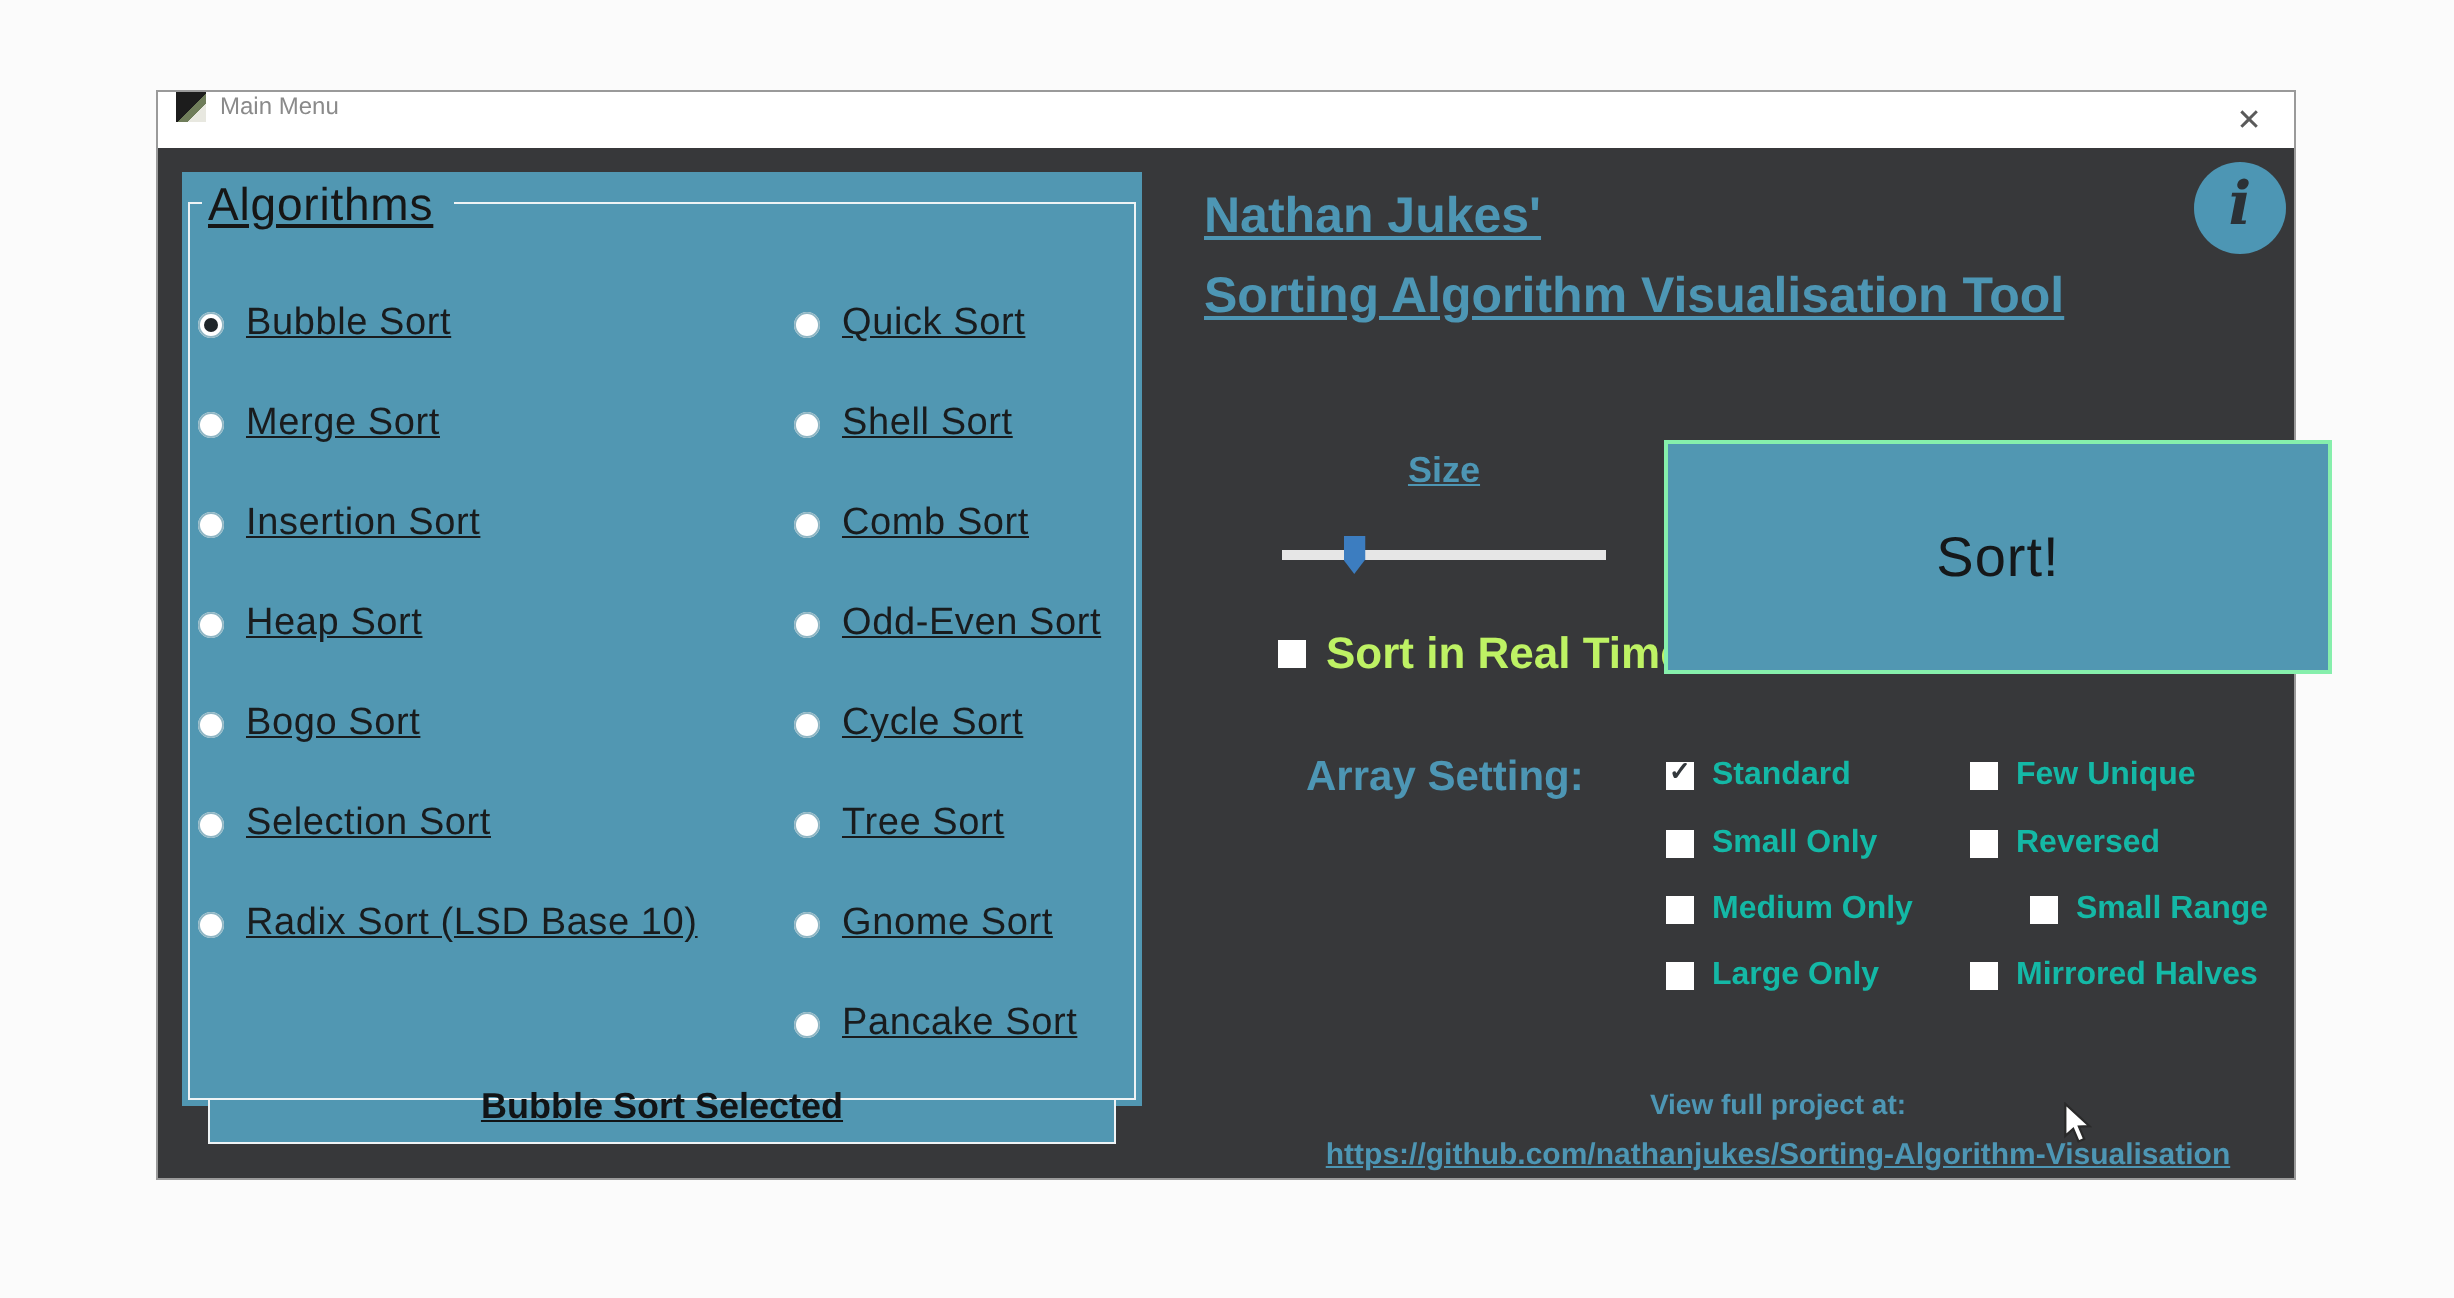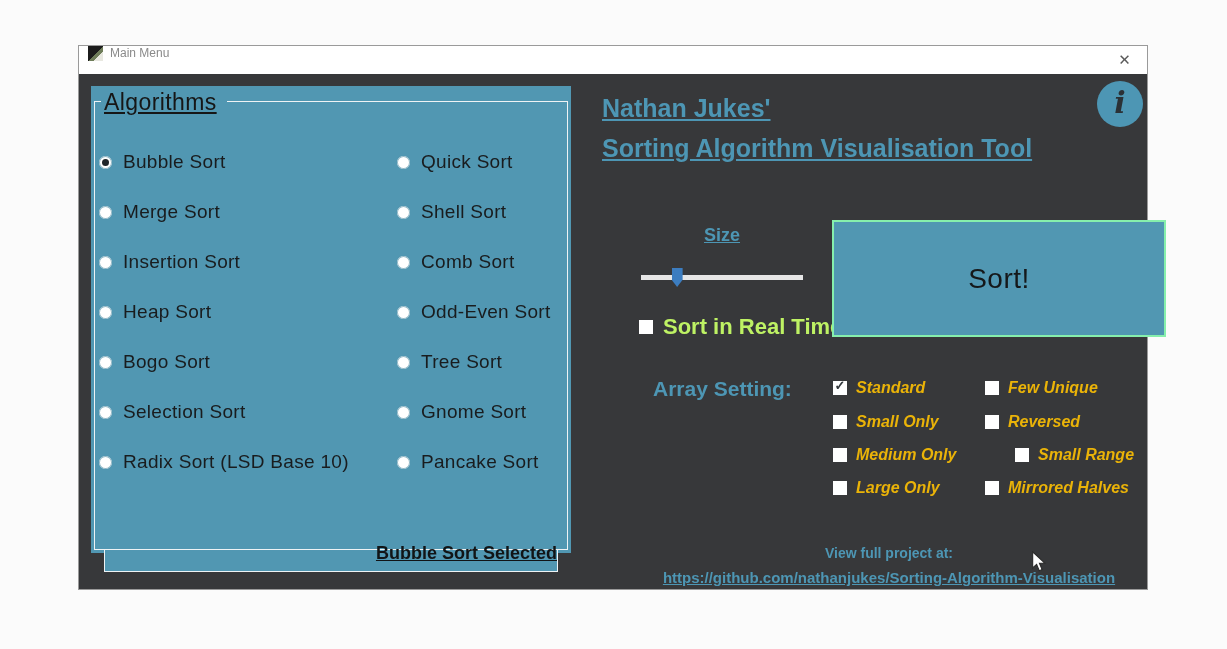--- a/index.html
+++ b/index.html
@@ -44,28 +44,28 @@
   .algo-col.c2 { left:306px; width:170px; }
   .radio-row { height:50px; display:flex; align-items:center; gap:11px; cursor:pointer; }
   .radio {
     width:13px; height:13px; border-radius:50%; background:#ffffff;
     box-shadow:0 0 0 1px #8fb6c4 inset; flex:0 0 auto; position:relative;
   }
   .radio .dot {
     position:absolute; left:3px; top:3px; width:7px; height:7px;
     border-radius:50%; background:#20262a;
   }
-  .radio-label { font-size:19px; color:#191c1e; letter-spacing:0.3px; white-space:nowrap; }
+  .radio-label { font-size:19px; color:#191c1e; letter-spacing:0.3px; white-space:nowrap;text-decoration:underline; }
   .selected-tab {
     position:absolute; left:13px; top:464px; width:454px; height:22px;
     background:#5197b2; border-left:1px solid #eef3f5; border-right:1px solid #eef3f5;
     border-bottom:1px solid #eef3f5;
   }
   .selected-tab span {
-    position:absolute; left:0; right:0; top:-7px; text-align:right;
+    position:absolute; left:0; right:0; top:-7px; text-align:center;
     font-size:18px; font-weight:bold; color:#111416; text-decoration:underline;
   }
 
   
   .heading { position:absolute; left:523px; top:14px; line-height:40px; }
   .heading a {
     display:block; font-size:25px; font-weight:bold; color:#4d96b4;
     text-decoration:underline; cursor:pointer; white-space:nowrap;
   }
   .info-btn {
@@ -100,21 +100,21 @@
     background:#5197b2; border:2px solid #86efac; cursor:pointer;
     display:flex; align-items:center; justify-content:center;
     font-size:28px; color:#15181a; letter-spacing:0.5px;
     font-family:"Liberation Sans", sans-serif;
   }
 
   .array-setting-label {
     position:absolute; left:574px; top:303px; font-size:21px; font-weight:bold; color:#4d96b4;
   }
   .check-row { position:absolute; display:flex; align-items:center; gap:9px; cursor:pointer; height:18px; }
-  .check-row .lbl { font-size:16px; font-weight:bold; color:#eab308; white-space:nowrap;font-style:italic; }
+  .check-row .lbl { font-size:16px; font-weight:bold; color:#14b8a6; white-space:nowrap; }
 
   .footer { position:absolute; left:520px; top:470px; width:580px; text-align:center; }
   .footer .caption { font-size:14px; font-weight:bold; color:#4d96b4; }
   .footer .link {
     display:block; margin-top:7px; font-size:15px; font-weight:bold; color:#4d96b4;
     text-decoration:underline; cursor:pointer; white-space:nowrap;
   }
 
   .cursor { position:absolute; left:950px; top:477px; width:22px; height:22px; pointer-events:none; z-index:9; }
 </style>
@@ -174,20 +174,24 @@
             <span class="radio"></span>
             <span class="radio-label">Shell Sort</span>
           </div>
           <div class="radio-row">
             <span class="radio"></span>
             <span class="radio-label">Comb Sort</span>
           </div>
           <div class="radio-row">
             <span class="radio"></span>
             <span class="radio-label">Odd-Even Sort</span>
+          </div>
+          <div class="radio-row">
+            <span class="radio"></span>
+            <span class="radio-label">Cycle Sort</span>
           </div>
           <div class="radio-row">
             <span class="radio"></span>
             <span class="radio-label">Tree Sort</span>
           </div>
           <div class="radio-row">
             <span class="radio"></span>
             <span class="radio-label">Gnome Sort</span>
           </div>
           <div class="radio-row">

